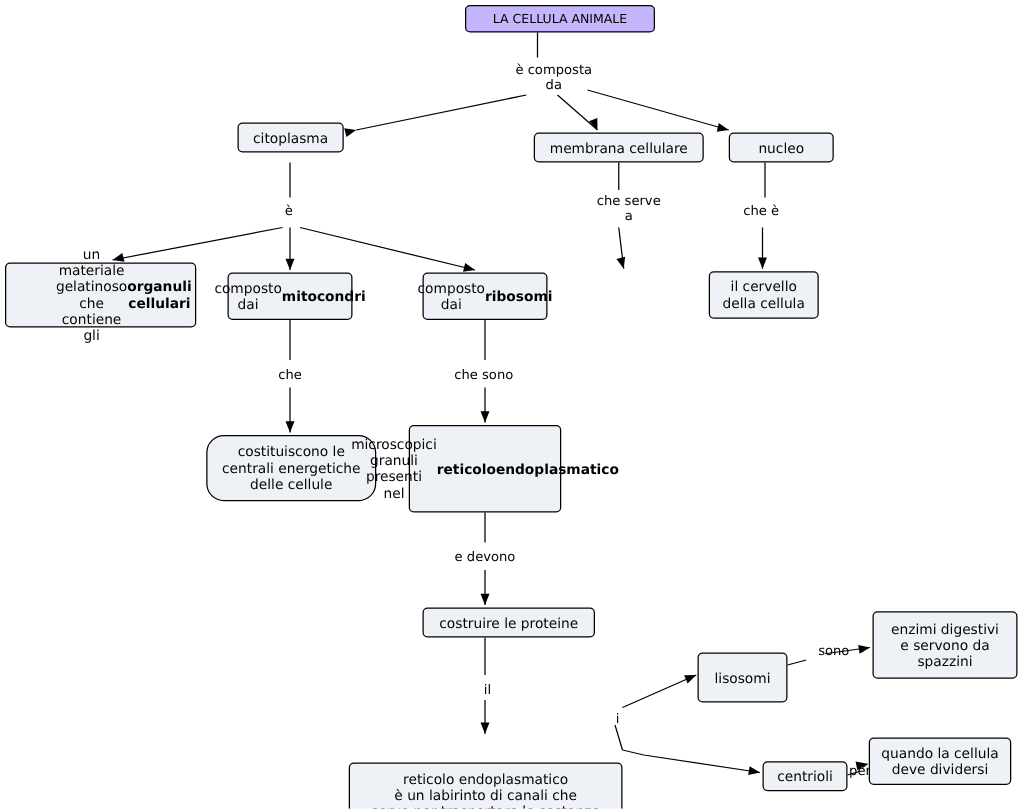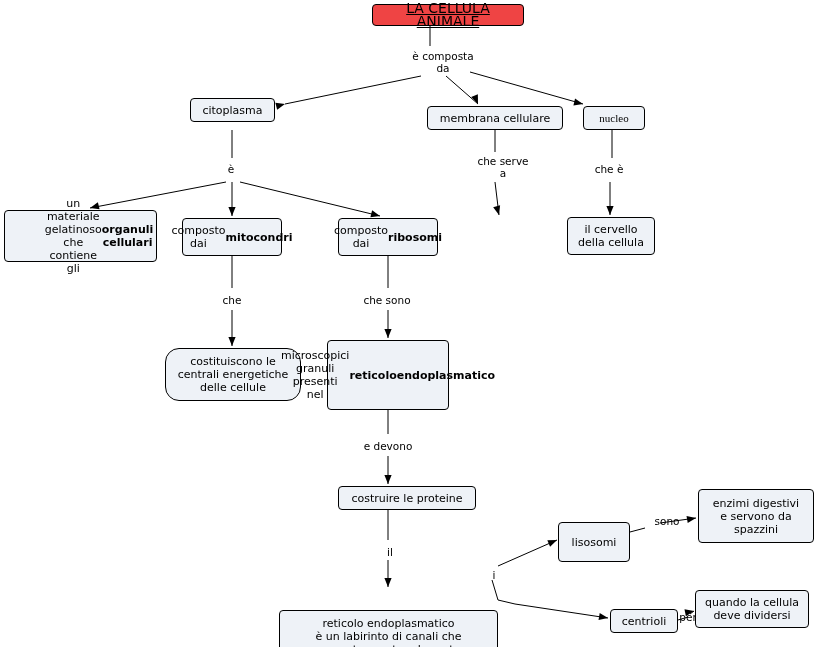--- a/index.html
+++ b/index.html
@@ -33,24 +33,23 @@
     border: 1px solid #000000;
     border-radius: 4px;
     background: #eef2f7;
     color: #000000;
     font-size: 11px;
     line-height: 13px;
     padding: 3px 6px;
     white-space: pre-line;
   }
   .node.root {
-    background: #ef4444;
+    background: #c4b5fd;
     border-color: #000000;
-    font-size: 14px;
-    text-decoration: underline;
+    font-size: 10px;
   }
   .node b {
     font-weight: bold;
   }
   .linklabel {
     position: absolute;
     font-size: 10.5px;
     line-height: 12px;
     color: #000000;
     background: transparent;
@@ -106,21 +105,21 @@
     <div class="linklabel" style="left: 217px; top: 294px; width: 30px;">che</div>
     <div class="linklabel" style="left: 358px; top: 294px; width: 58px;">che sono</div>
     <div class="linklabel" style="left: 358px; top: 440px; width: 60px;">e devono</div>
     <div class="linklabel" style="left: 383px; top: 546px; width: 14px;">il</div>
     <div class="linklabel" style="left: 489px; top: 569px; width: 10px;">i</div>
     <div class="linklabel" style="left: 650px; top: 515px; width: 34px;">sono</div>
     <div class="linklabel" style="left: 676px; top: 611px; width: 24px;">per</div>
     <div class="node root" style="left: 372px; top: 4px; width: 152px; height: 22px;">LA CELLULA ANIMALE</div>
     <div class="node" style="left: 190px; top: 98px; width: 85px; height: 24px;">citoplasma</div>
     <div class="node" style="left: 427px; top: 106px; width: 136px; height: 24px;">membrana cellulare</div>
-    <div class="node" style="left: 583px; top: 106px; width: 62px; height: 24px; font-family: Liberation Serif, serif;">nucleo</div>
+    <div class="node" style="left: 583px; top: 106px; width: 84px; height: 24px;">nucleo</div>
     <div class="node" style="left: 4px; top: 210px; width: 153px; height: 52px; padding-left: 43px;">un materiale gelatinoso<br>che contiene gli<br><b>organuli cellulari</b></div>
     <div class="node" style="left: 182px; top: 218px; width: 100px; height: 38px;">composto dai<br><b>mitocondri</b></div>
     <div class="node" style="left: 338px; top: 218px; width: 100px; height: 38px;">composto dai<br><b>ribosomi</b></div>
     <div class="node" style="left: 567px; top: 217px; width: 88px; height: 38px;">il cervello
 della cellula</div>
     <div class="node" style="left: 165px; top: 348px; width: 136px; height: 53px; border-radius: 14px;">costituiscono le
 centrali energetiche
 delle cellule</div>
     <div class="node" style="left: 327px; top: 340px; width: 122px; height: 70px;">microscopici<br>granuli presenti<br>nel <b>reticolo</b><br><b>endoplasmatico</b></div>
     <div class="node" style="left: 338px; top: 486px; width: 138px; height: 24px;">costruire le proteine</div>

